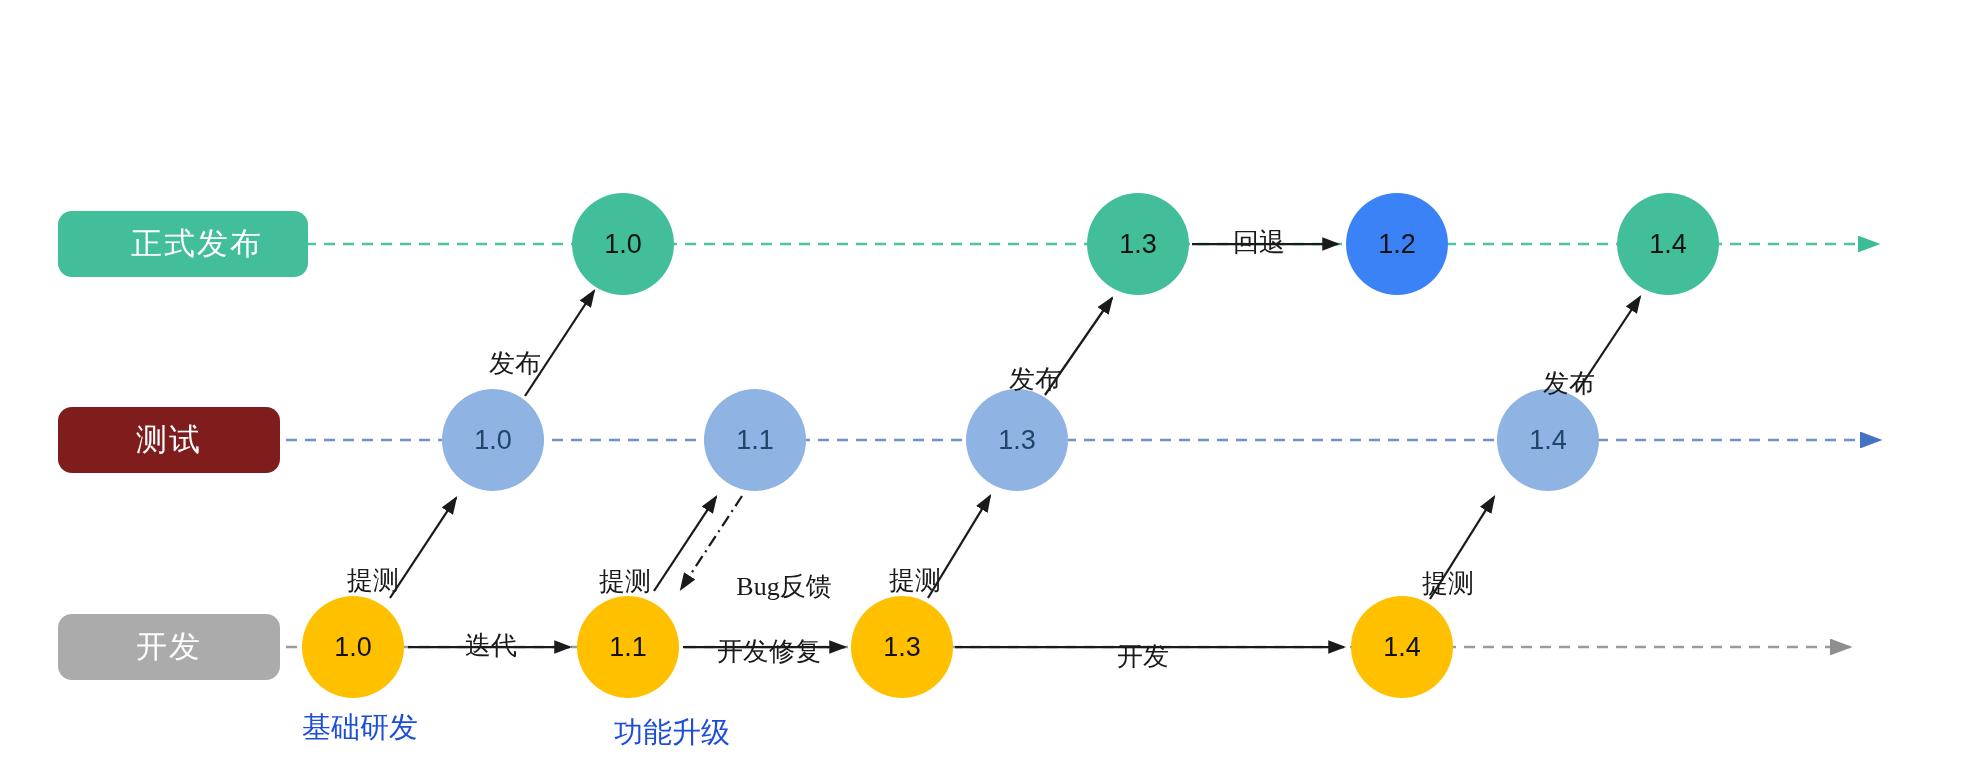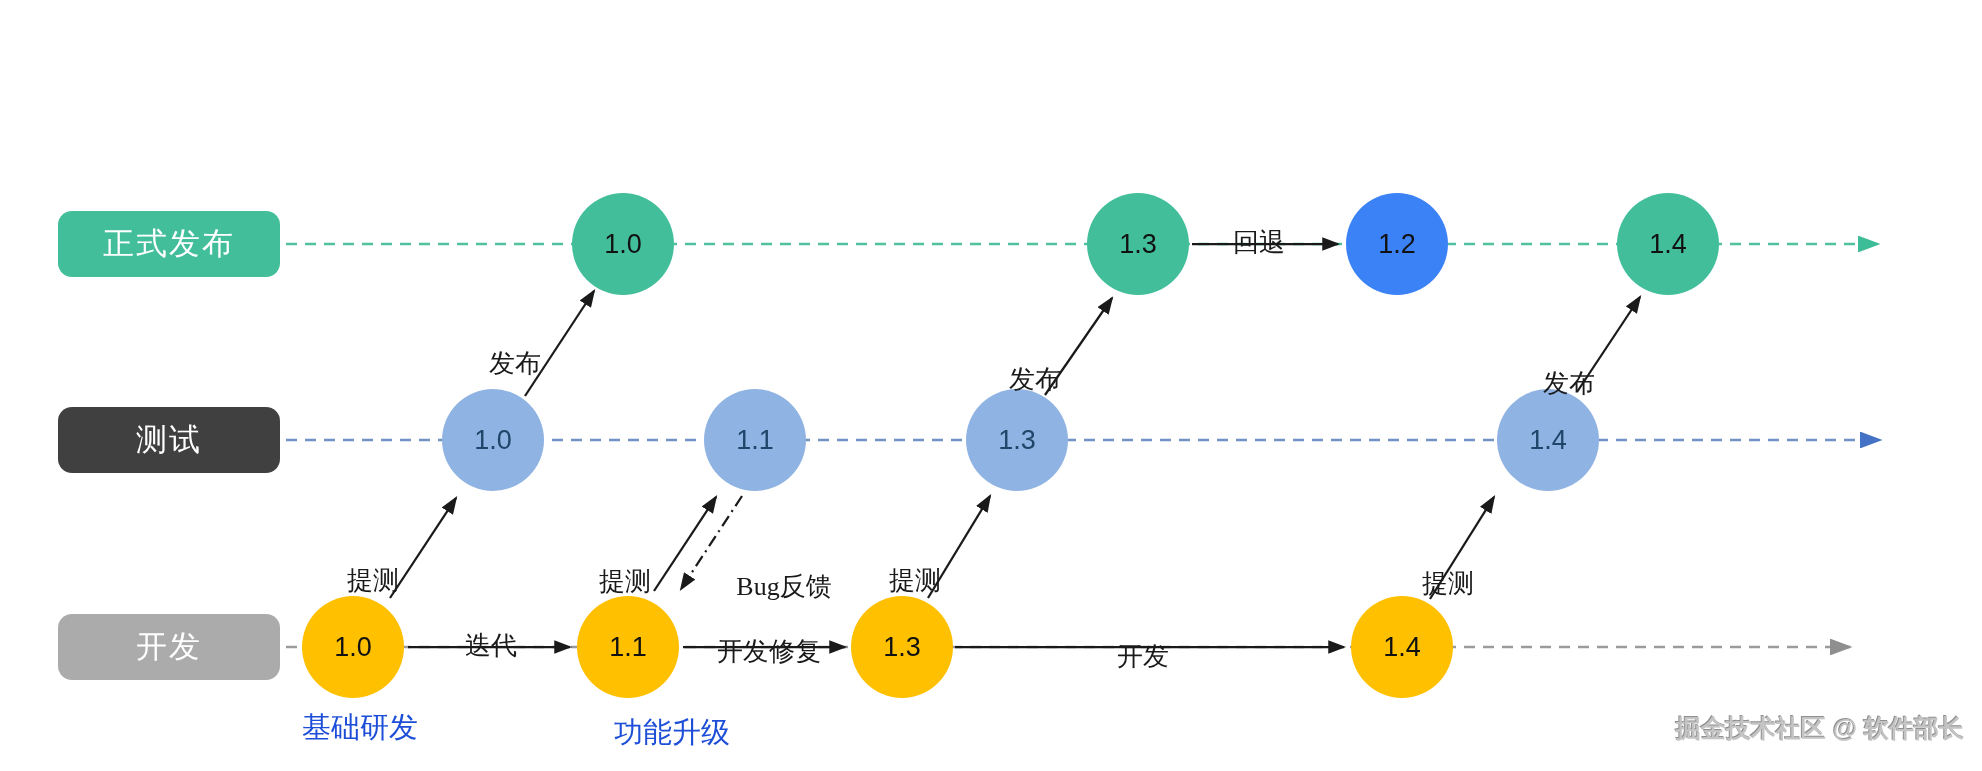--- a/index.html
+++ b/index.html
@@ -66,22 +66,22 @@
         <line x1="654" y1="591" x2="716" y2="497" stroke="#1a1a1a" stroke-width="2.25" marker-end="url(#mk-edge)"></line>
         <line x1="742" y1="496" x2="681" y2="589" stroke="#1a1a1a" stroke-width="2.25" stroke-dasharray="12 5 2 5" marker-end="url(#mk-edge)"></line>
         <line x1="683" y1="647" x2="845" y2="647" stroke="#1a1a1a" stroke-width="2.25" marker-end="url(#mk-edge)"></line>
         <line x1="928" y1="598" x2="990" y2="496" stroke="#1a1a1a" stroke-width="2.25" marker-end="url(#mk-edge)"></line>
         <line x1="1045" y1="395" x2="1112" y2="298" stroke="#1a1a1a" stroke-width="2.25" marker-end="url(#mk-edge)"></line>
         <line x1="1192" y1="244" x2="1338" y2="244" stroke="#1a1a1a" stroke-width="2.25" marker-end="url(#mk-edge)"></line>
         <line x1="955" y1="647" x2="1344" y2="647" stroke="#1a1a1a" stroke-width="2.25" marker-end="url(#mk-edge)"></line>
         <line x1="1430" y1="599" x2="1494" y2="497" stroke="#1a1a1a" stroke-width="2.25" marker-end="url(#mk-edge)"></line>
         <line x1="1577" y1="392" x2="1640" y2="297" stroke="#1a1a1a" stroke-width="2.25" marker-end="url(#mk-edge)"></line>
       </svg>
-      <div class="lane-box" style="top: 211px; background: rgb(66, 190, 155);">正式发布</div>
-      <div class="lane-box" style="top: 407px; background: #404040;">测试</div>
+      <div class="lane-box" style="top: 211px; background: rgb(66, 190, 155); padding-left: 28px;">正式发布</div>
+      <div class="lane-box" style="top: 407px; background: #7f1d1d;">测试</div>
       <div class="lane-box" style="top: 614px; background: rgb(171, 171, 171);">开发</div>
       <div class="node" style="left: 572px; top: 193px; width: 102px; height: 102px; background: rgb(66, 190, 155); color: rgb(17, 17, 17);">1.0</div>
       <div class="node" style="left: 1087px; top: 193px; width: 102px; height: 102px; background: rgb(66, 190, 155); color: rgb(17, 17, 17);">1.3</div>
       <div class="node" style="left: 1346px; top: 193px; width: 102px; height: 102px; background: #3b82f6; color: rgb(17, 17, 17);">1.2</div>
       <div class="node" style="left: 1617px; top: 193px; width: 102px; height: 102px; background: rgb(66, 190, 155); color: rgb(17, 17, 17);">1.4</div>
       <div class="node" style="left: 442px; top: 389px; width: 102px; height: 102px; background: rgb(143, 179, 226); color: rgb(31, 69, 104);">1.0</div>
       <div class="node" style="left: 704px; top: 389px; width: 102px; height: 102px; background: rgb(143, 179, 226); color: rgb(31, 69, 104);">1.1</div>
       <div class="node" style="left: 966px; top: 389px; width: 102px; height: 102px; background: rgb(143, 179, 226); color: rgb(31, 69, 104);">1.3</div>
       <div class="node" style="left: 1497px; top: 389px; width: 102px; height: 102px; background: rgb(143, 179, 226); color: rgb(31, 69, 104);">1.4</div>
       <div class="node" style="left: 302px; top: 596px; width: 102px; height: 102px; background: rgb(255, 192, 0); color: rgb(17, 17, 17);">1.0</div>
@@ -96,14 +96,13 @@
       <div class="edge-label" style="left: 625px; top: 549px;">提测</div>
       <div class="edge-label" style="left: 784px; top: 554px; font-family: Liberation Serif, serif;">Bug反馈</div>
       <div class="edge-label" style="left: 769px; top: 619px;">开发修复</div>
       <div class="edge-label" style="left: 915px; top: 548px;">提测</div>
       <div class="edge-label" style="left: 1035px; top: 347px;">发布</div>
       <div class="edge-label" style="left: 1259px; top: 210px;">回退</div>
       <div class="edge-label" style="left: 1143px; top: 624px;">开发</div>
       <div class="edge-label" style="left: 1448px; top: 551px;">提测</div>
       <div class="edge-label" style="left: 1569px; top: 351px;">发布</div>
     </div>
-  <div class="watermark">掘金技术社区 @ 软件部长</div>
 </div>
 
 </body></html>

